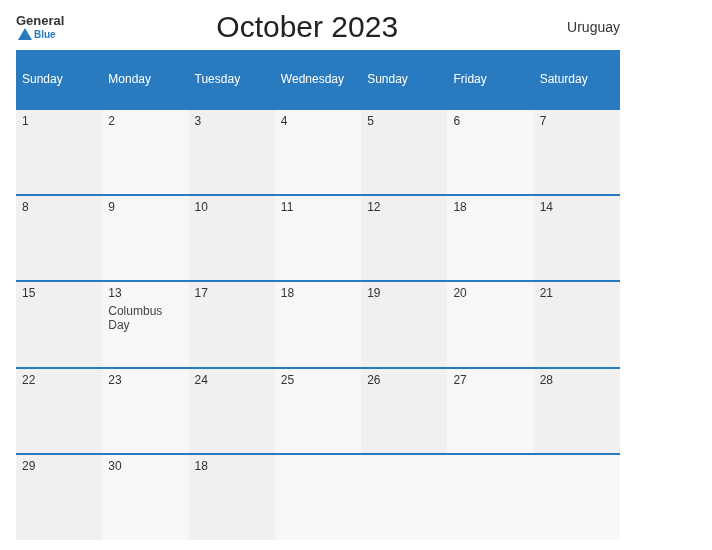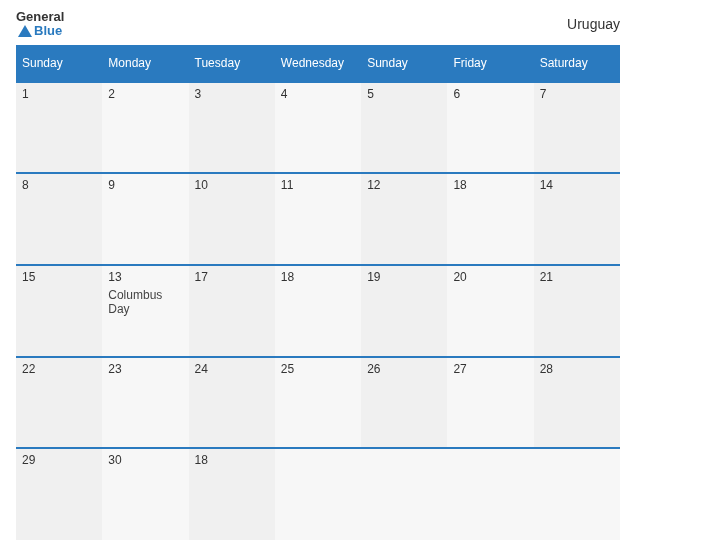--- a/index.html
+++ b/index.html
@@ -29,21 +29,21 @@
       flex-direction: column;
       align-items: flex-start;
       line-height: 1.1;
     }
     .logo-general {
       font-size: 13px;
       font-weight: bold;
       color: #333;
     }
     .logo-blue {
-      font-size: 13px;
+      font-size: 10px;
       font-weight: bold;
       color: #2a7abf;
       display: flex;
       align-items: center;
     }
     .logo-triangle {
       width: 0;
       height: 0;
       border-left: 7px solid transparent;
       border-right: 7px solid transparent;
@@ -67,21 +67,21 @@
     .cal-table {
       width: 100%;
       border-collapse: collapse;
       flex: 1;
     }
     .cal-table thead tr th {
       background: #2a7abf;
       color: #fff;
       font-size: 12px;
       font-weight: normal;
-      padding: 11px 6px;
+      padding: 22px 6px;
       text-align: left;
       border: none;
     }
     .cal-table tbody tr td {
       border-top: 2px solid #2a7abf;
       vertical-align: top;
       padding: 4px 6px;
       font-size: 12px;
       color: #333;
       height: 72px;
@@ -115,20 +115,21 @@
 
 <div class="page">
   <div class="header">
     <div class="logo">
       <span class="logo-general">General</span>
       <span class="logo-blue">
         <span class="logo-triangle"></span>
         <span>Blue</span>
       </span>
     </div>
+    <h1 class="title">October 2023</h1>
     <div class="country">Uruguay</div>
   </div>
 
   <table class="cal-table">
     <thead>
       <tr>
         <th>Sunday</th>
         <th>Monday</th>
         <th>Tuesday</th>
         <th>Wednesday</th>

